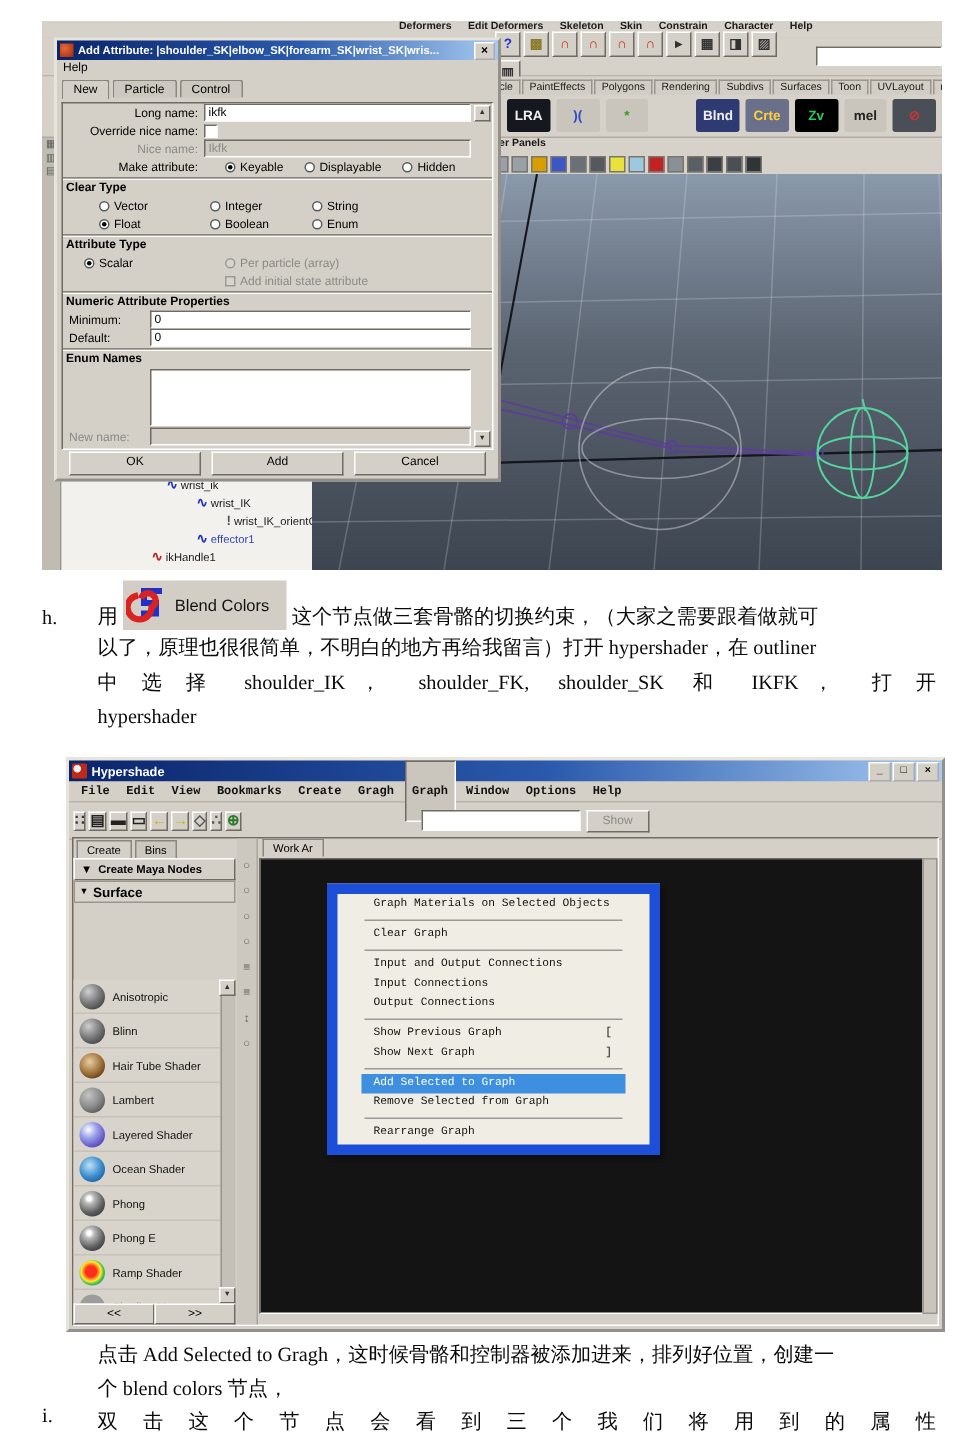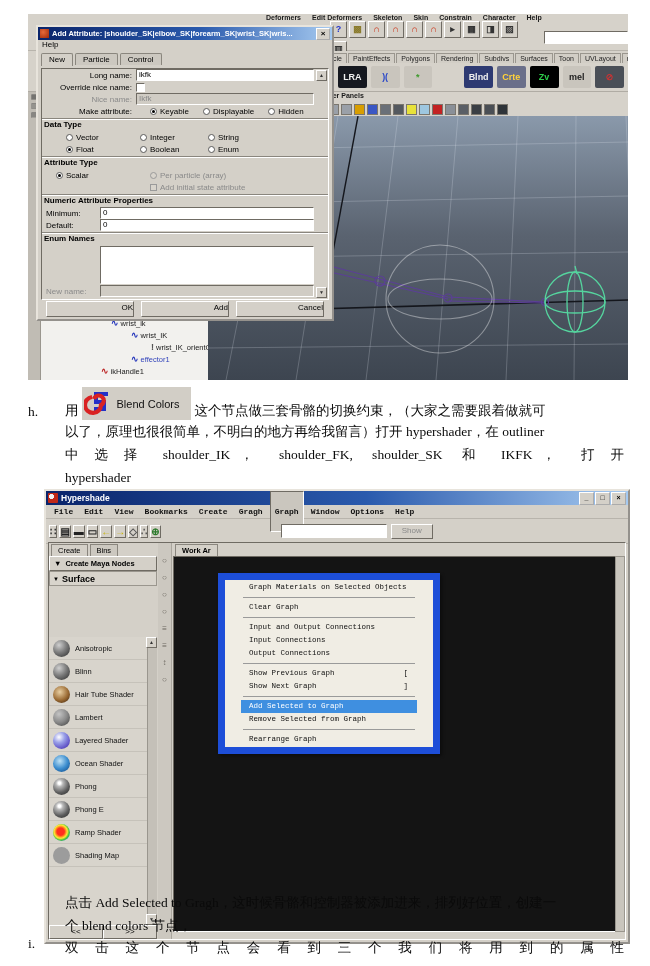--- a/index.html
+++ b/index.html
@@ -57,35 +57,35 @@
   .radio.on::after{content:"";display:block;width:3px;height:3px;margin:1px;border-radius:50%;background:#000;}
   .radio.dis{border-color:#9a9a9a;background:#d8d4cc;}
   .chk{width:7px;height:7px;background:#fff;border:1px solid #5a5a5a;display:inline-block;box-sizing:border-box;}
   .chk.dis{border-color:#9a9a9a;background:#d8d4cc;}
   .ropt{display:inline-flex;align-items:center;gap:3px;white-space:nowrap;}
   .ropt b{font-weight:normal;}
   .ropt.dis b{color:#8a8a8a;}
   .fsection{height:11px;border-top:1px solid #8a867e;box-shadow:0 1px 0 #fff inset;font-weight:bold;padding:1px 0 0 2px;margin-top:1px;}
   .enumbox{margin:1px 14px 1px 58px;height:36px;background:#fff;}
   .dlg-buttons{position:absolute;left:3px;right:3px;bottom:3px;height:15px;display:flex;justify-content:space-between;padding:0 5px;}
-  .dbtn{width:86px;height:14px;text-align:right;line-height:12px;font-size:8px;}
+  .dbtn{width:86px;height:14px;text-align:center;line-height:12px;font-size:8px;}
   
   .pline{font-family:"Liberation Serif","DejaVu Serif",serif;font-size:13.5px;line-height:23px;color:#0a0a0a;white-space:pre-wrap;}
   .just{text-align:justify;text-align-last:justify;}
   .para-h{position:absolute;left:28px;top:387px;width:596px;}
   .row1{display:flex;align-items:flex-end;}
   .li-label{font-family:"Liberation Serif",serif;font-size:13.5px;width:37px;flex:none;color:#0a0a0a;}
   .cjk{font-family:"Liberation Serif",serif;font-size:13.5px;color:#0a0a0a;white-space:nowrap;}
   .blend-swatch{display:inline-flex;align-items:center;height:33px;background:#d2cec6;padding:0 12px 0 2px;margin:0 3px;gap:6px;flex:none;}
   .blend-swatch .bs-label{font-family:"Liberation Sans",sans-serif;font-size:11px;color:#111;}
   .closing{position:absolute;left:65px;top:891px;width:559px;}
   .para-i{position:absolute;left:28px;top:936px;width:596px;display:flex;align-items:flex-start;}
   .para-i .pline{flex:1;}
   
-  .hyper{position:absolute;left:44px;top:489px;width:586px;height:455px;background:var(--ui-gray);border:2px outset #e8e4dc;box-sizing:border-box;font-size:8px;}
+  .hyper{position:absolute;left:44px;top:505px;width:586px;height:383px;background:var(--ui-gray);border:2px outset #e8e4dc;box-sizing:border-box;font-size:8px;}
   .h-title{height:14px;display:flex;align-items:center;padding:0 2px;font-size:8.5px;}
   .h-ico{width:10px;height:10px;background:radial-gradient(circle at 35% 35%,#f0f0f0 0 25%,#c02818 30%);margin-right:3px;flex:none;border-radius:1px;}
   .h-title-text{flex:1;}
   .wbtn{width:13px;height:11px;background:var(--ui-gray);border:1px outset #fff;color:#000;font-size:7px;font-weight:bold;text-align:center;line-height:9px;margin-left:1px;}
   .h-menubar{height:13px;display:flex;align-items:center;padding-left:4px;font-family:"Liberation Mono","DejaVu Sans Mono",monospace;font-size:8px;font-weight:bold;color:#111;background:var(--ui-gray);border-bottom:1px solid #b8b4ac;}
   .hmenu{padding:15px 4px;margin-right:3px;white-space:nowrap;}
   .hmenu.pressed{border:1px solid;border-color:#6f6b63 #fff #fff #6f6b63;background:#cac6be;}
   .h-toolbar{height:24px;display:flex;align-items:center;padding-left:3px;border-bottom:1px solid #b8b4ac;}
   .htbico{width:16px;height:16px;margin-right:2px;font-size:10px;font-weight:bold;text-align:center;line-height:15px;}
   .h-field{margin-left:118px;width:104px;height:12px;background:#fff;}
@@ -109,21 +109,21 @@
   .ball-layered{background:radial-gradient(circle at 35% 30%,#ffffff,#9aa0e8 35%,#6356c8 70%,#3a3090 95%);}
   .ball-ocean{background:radial-gradient(circle at 40% 35%,#bfe2f5,#3e8fd0 50%,#14518f 90%);}
   .ball-phong{background:radial-gradient(circle at 38% 30%,#ffffff 0 8%,#b9b9b9 22%,#5d5d5d 60%,#2e2e2e 92%);}
   .ball-ramp{background:radial-gradient(circle at 45% 45%,#ff2f1e 0 28%,#ff9a22 40%,#ffe83a 50%,#46c43a 64%,#2a7fd4 82%,#184a9a 95%);}
   .ball-flat{background:#9c9c9c;}
   .h-pager{position:absolute;left:0;bottom:0;width:108px;height:14px;display:flex;}
   .pgbtn{flex:1;text-align:center;line-height:12px;font-size:8px;}
   .h-strip{position:absolute;left:109px;top:0;width:14px;height:100%;background:#ccc8c0;border-right:1px solid #aaa69e;display:flex;flex-direction:column;align-items:center;padding-top:14px;gap:9px;box-sizing:border-box;}
   .sico{font-size:8px;color:#6a665e;line-height:8px;}
   .h-work{position:absolute;left:124px;right:0;top:0;bottom:0;}
-  .w-tabbar{height:13px;display:flex;align-items:center;font-weight:bold;}
+  .w-tabbar{height:13px;display:flex;align-items:flex-start;}
   .w-tab{border:1px solid #8a867e;border-bottom:none;background:var(--ui-gray);padding:1px 6px;font-size:7.5px;margin-left:2px;}
   .w-canvas{position:absolute;left:0;right:9px;top:13px;bottom:7px;background:var(--work-area);border:1px solid #6f6b63;border-right-color:#fff;border-bottom-color:#fff;}
   .w-scroll{position:absolute;right:0;top:13px;bottom:7px;width:8px;background:#c9c5bd;border:1px solid #9a968e;}
   
   .g-menu{position:absolute;left:169px;top:30px;width:176px;background:#f0ede4;border:7px solid #1d4ed8;box-shadow:2px 2px 3px rgba(0,0,0,.4);font-family:"Liberation Mono","DejaVu Sans Mono",monospace;font-size:7.5px;color:#111;padding:1px 16px;z-index:5;}
   .gitem{height:13px;line-height:13px;display:flex;justify-content:space-between;padding:0 9px 0 8px;white-space:nowrap;}
   .gitem.selected{background:var(--selection);color:#fff;}
   .gitem.sep{height:1px;background:#9a9a9a;margin:3px 2px;padding:0;overflow:hidden;}
 </style>
 </head>
@@ -294,21 +294,21 @@
             </span>
           <span class="ropt">
               <i class="radio"></i>
               <b>Displayable</b>
             </span>
           <span class="ropt">
               <i class="radio"></i>
               <b>Hidden</b>
             </span>
         </div>
-        <div class="fsection">Data Type</div>
+        <div class="fsection">Clear Type</div>
         <div class="frow">
           <span class="ropt" style="position:absolute;left:24px">
               <i class="radio"></i>
               <b>Vector</b>
             </span>
           <span class="ropt" style="position:absolute;left:98px">
               <i class="radio"></i>
               <b>Integer</b>
             </span>
           <span class="ropt" style="position:absolute;left:166px">

